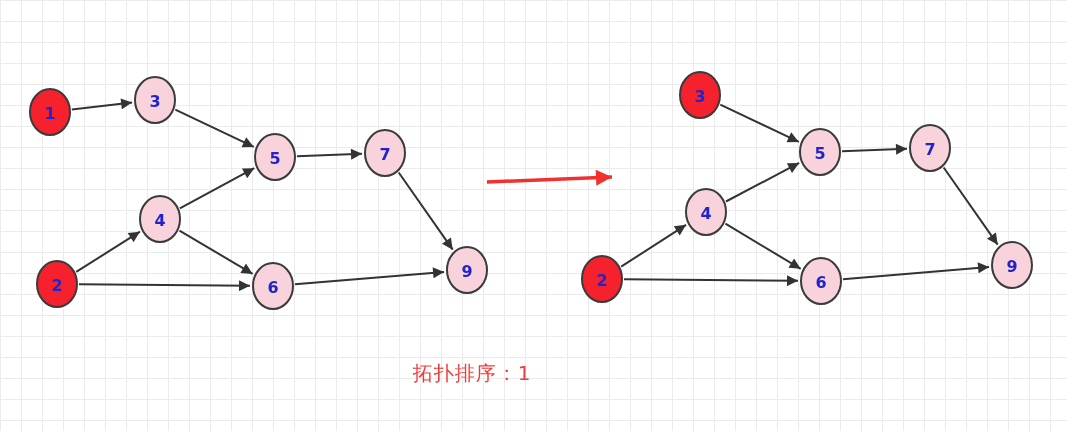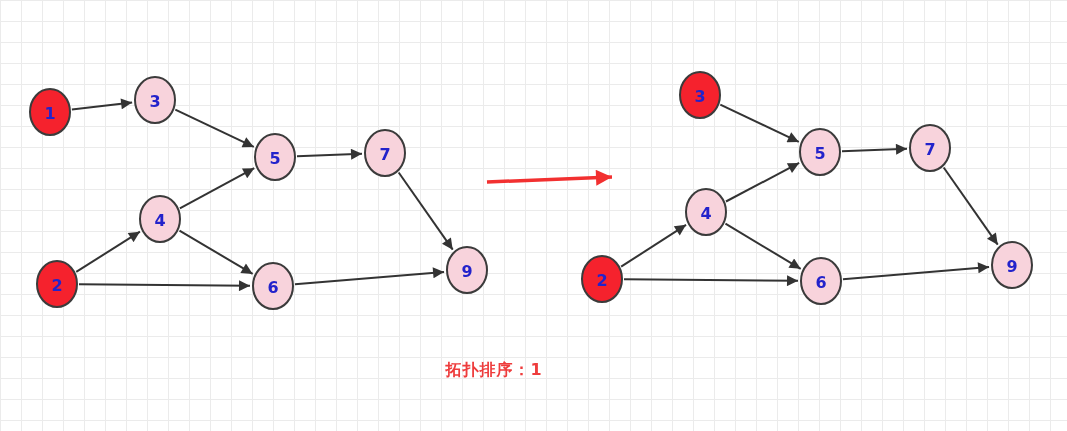--- a/index.html
+++ b/index.html
@@ -24,25 +24,25 @@
     width: 1067px;
     height: 431px;
   }
   svg#canvas {
     position: absolute;
     left: 0; top: 0;
     display: block;
   }
   .caption {
     position: absolute;
-    left: 494px;
+    left: 472px;
     top: 360px;
     transform: translateX(-50%);
-    font-size: 16px;
-    font-weight: bold;
+    font-size: 20px;
+    font-weight: normal;
     letter-spacing: 1px;
     white-space: nowrap;
     font-family: "DejaVu Sans", "Liberation Sans", sans-serif;
   }
 </style>
 </head>
 <body>
 
 <div id="stage">
   <svg id="canvas" width="1067" height="431" viewBox="0 0 1067 431">

